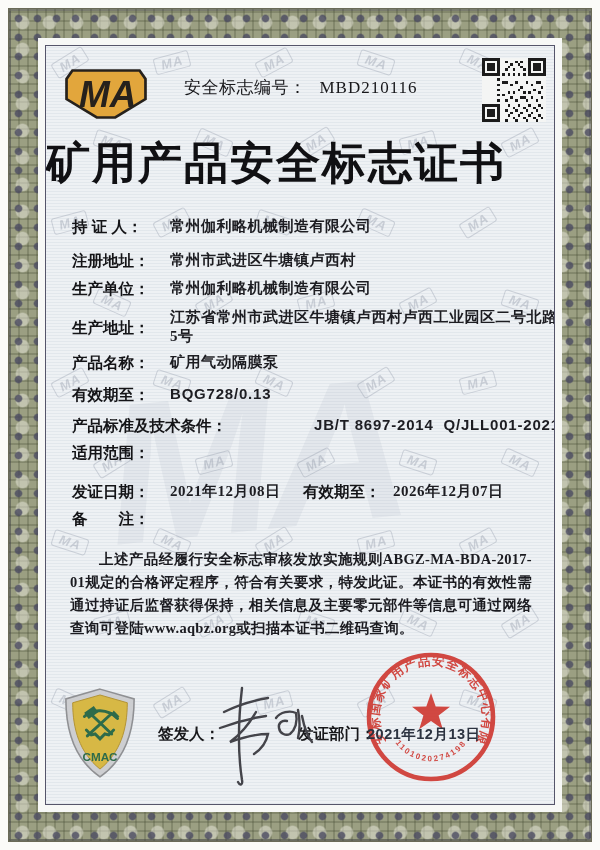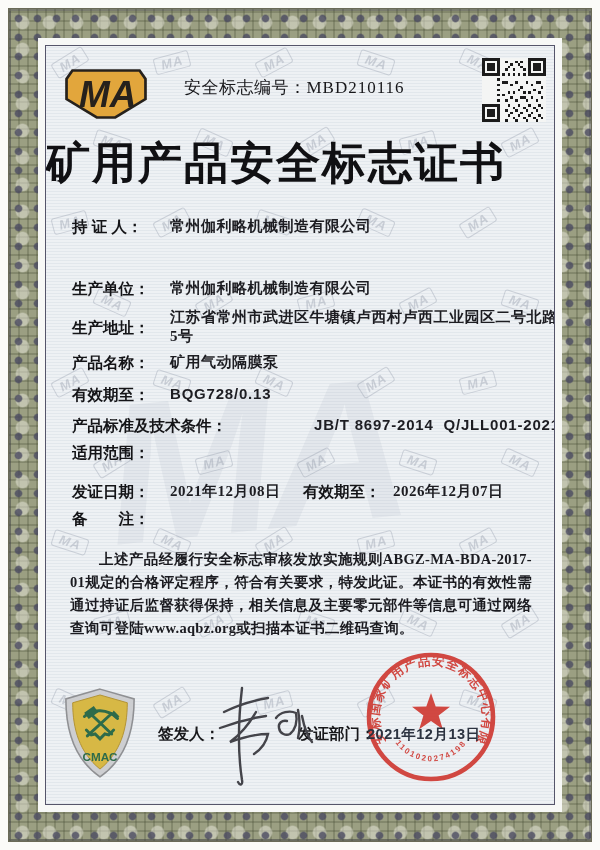--- a/index.html
+++ b/index.html
@@ -26,21 +26,21 @@
     border-radius:3px;padding:0 6px;font-weight:800;font-style:italic;font-size:13px;
     color:rgba(148,156,170,.40);letter-spacing:1px;}
   .wm-big{position:absolute;left:60px;top:300px;z-index:0;font-size:200px;font-weight:900;
     font-style:italic;color:rgba(140,152,164,.10);transform:rotate(-6deg);letter-spacing:-8px;
     pointer-events:none;}
   .layer{position:absolute;inset:0;z-index:1;}
   
   .ma-logo{position:absolute;left:18px;top:20px;width:84px;height:56px;}
   .certno{position:absolute;left:138px;top:30px;font-family:"Liberation Serif",serif;
     font-size:17px;color:#17171a;letter-spacing:.5px;}
-  .certno .num{font-family:"Liberation Serif",serif;letter-spacing:1px;}
+  .certno .num{font-family:"Liberation Serif",serif;letter-spacing:1px;margin-left:13px;}
   .qr{position:absolute;left:436px;top:12px;width:64px;height:64px;}
   .title{position:absolute;left:0;right:0;top:88px;text-align:left;font-size:44px;
     font-weight:900;color:#101013;letter-spacing:2px;}
   
   .row{position:absolute;left:0;right:0;height:22px;}
   .lab{position:absolute;left:26px;font-size:15.5px;font-weight:700;color:#141417;white-space:pre;}
   .val{position:absolute;left:124px;font-family:"Liberation Serif",serif;font-size:15px;
     font-weight:700;color:#1d1d22;letter-spacing:.5px;white-space:pre;}
   .val.wrap{white-space:normal;width:392px;line-height:19px;}
   .val.mono{letter-spacing:.8px;}
@@ -150,20 +150,24 @@
                    M9 24h1v1H9zM13 24h1v1h-1zM17 24h1v1h-1zM21 24h1v1h-1zM23 23h1v1h-1z"></path>
         </g>
       </svg>
 
       <div class="title">矿用产品安全标志证书</div>
 
       <div class="row" style="top:171px">
         <span class="lab">持 证 人：</span>
         <span class="val">常州伽利略机械制造有限公司</span>
       </div>
+      <div class="row" style="top:205px">
+        <span class="lab">注册地址：</span>
+        <span class="val">常州市武进区牛塘镇卢西村</span>
+      </div>
       <div class="row" style="top:233px">
         <span class="lab">生产单位：</span>
         <span class="val">常州伽利略机械制造有限公司</span>
       </div>
       <div class="row" style="top:262px;height:40px">
         <span class="lab" style="top:10px">生产地址：</span>
         <span class="val wrap">江苏省常州市武进区牛塘镇卢西村卢西工业园区二号北路5号</span>
       </div>
       <div class="row" style="top:307px">
         <span class="lab">产品名称：</span>

